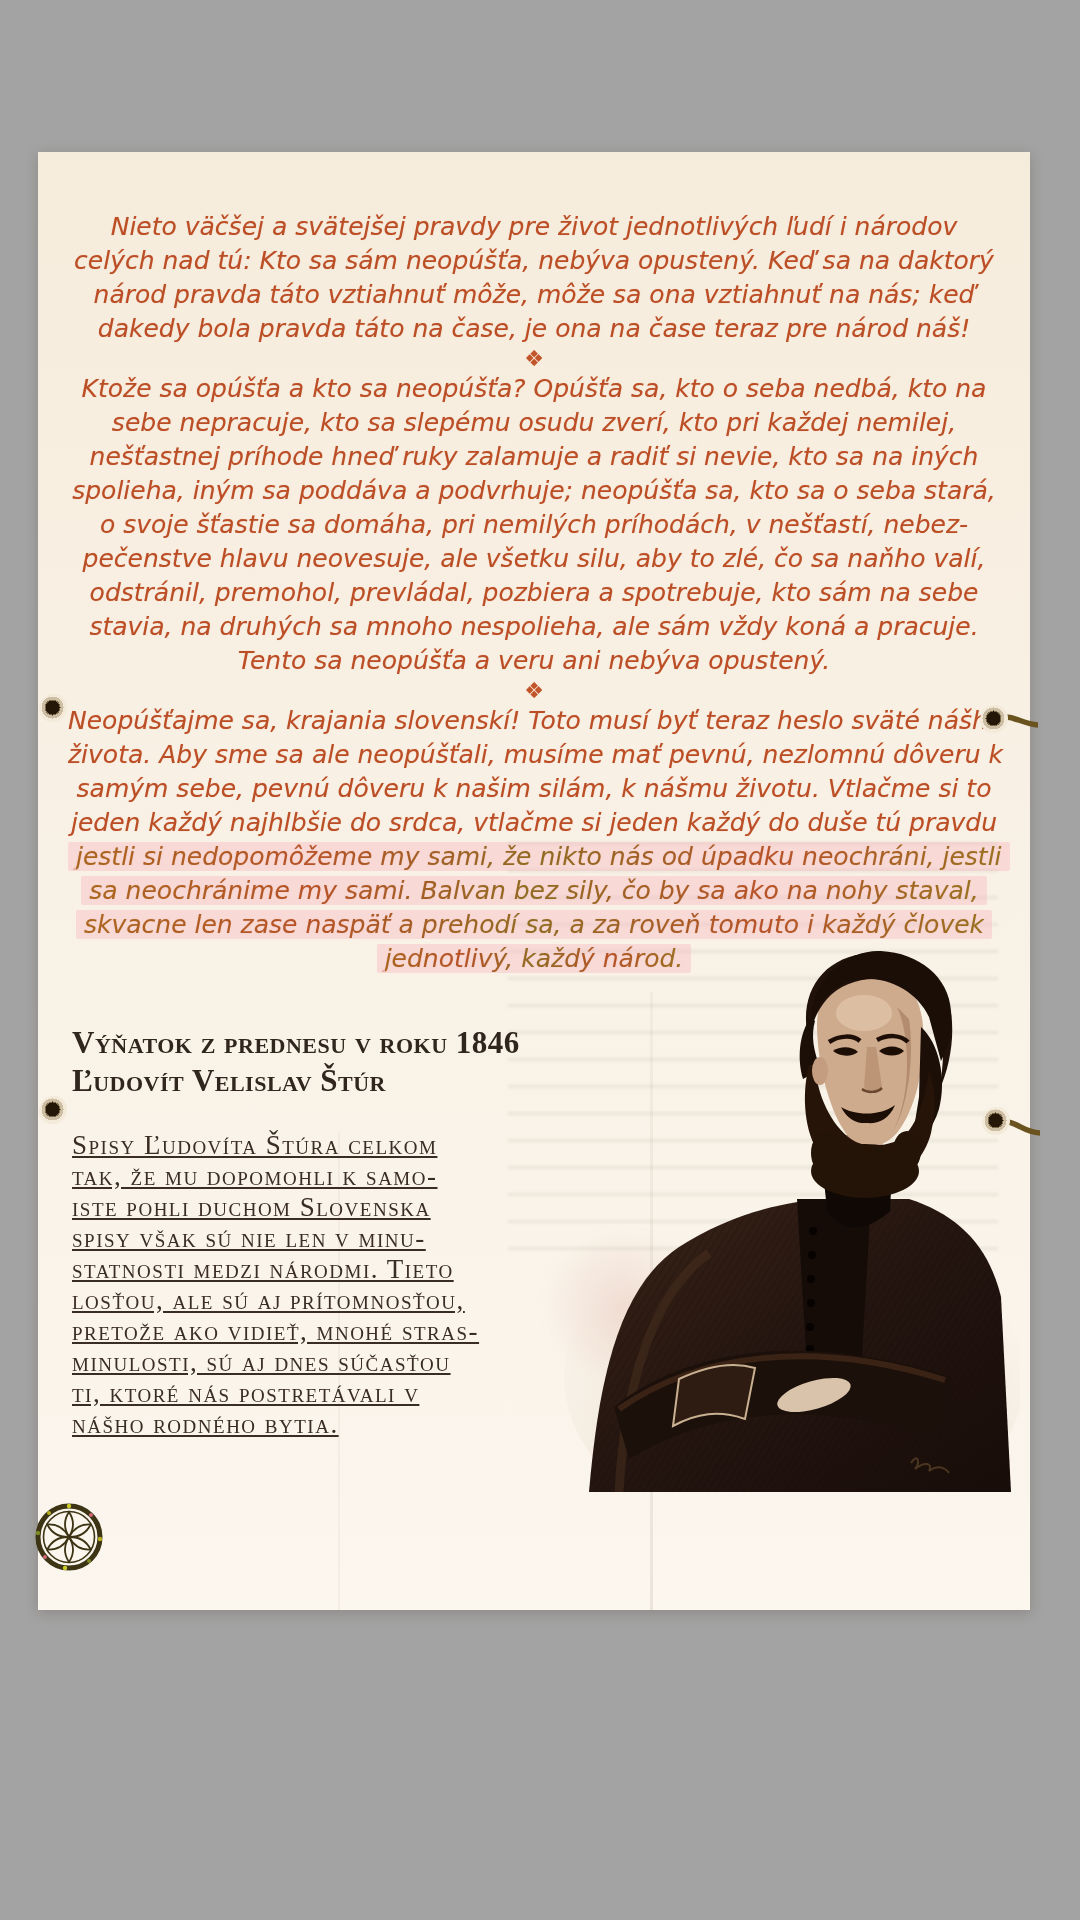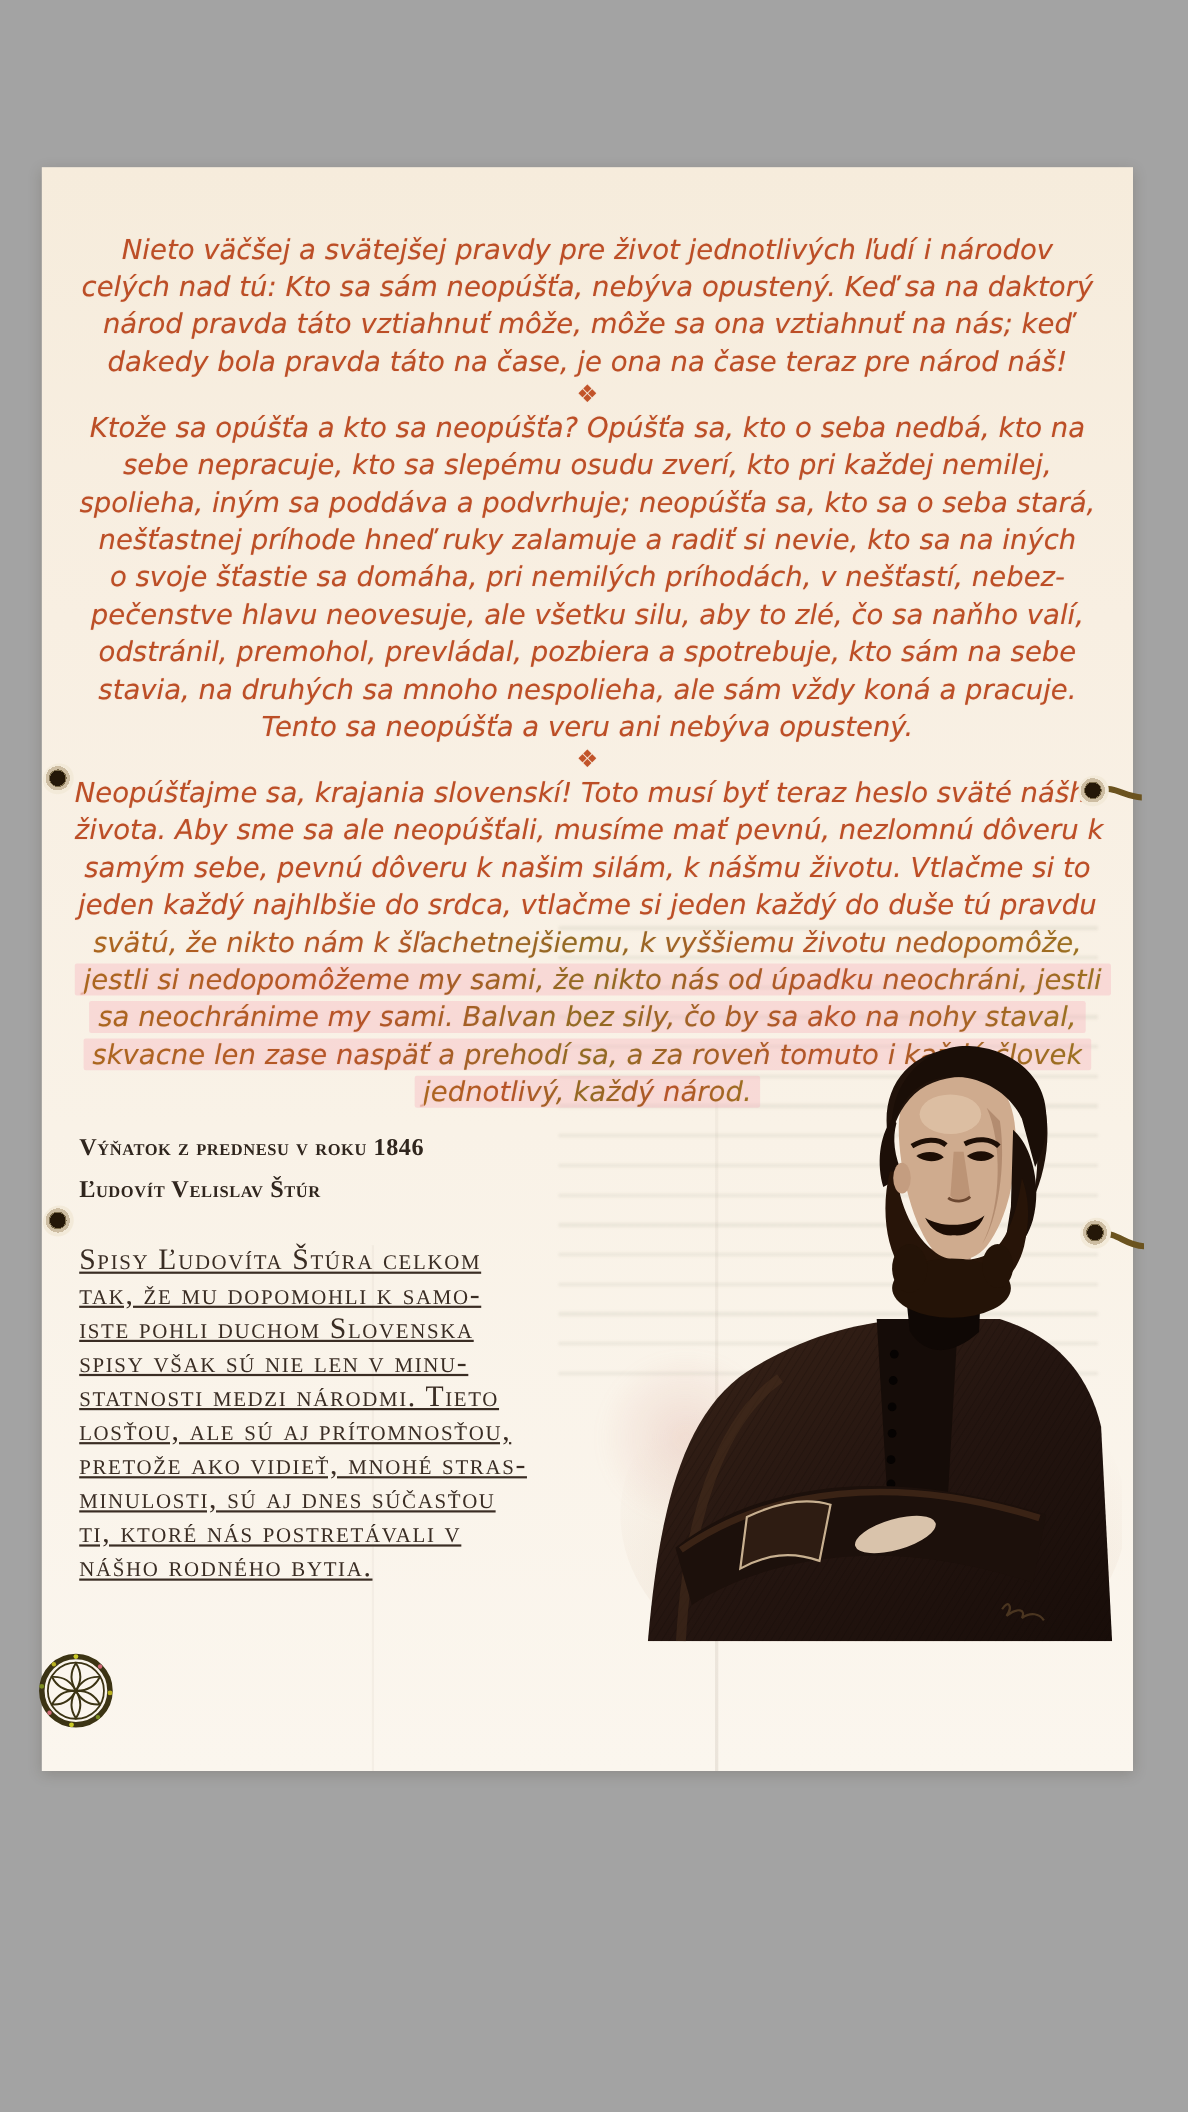--- a/index.html
+++ b/index.html
@@ -41,21 +41,21 @@
   .mix{color:#9a6a22;
     background-image:linear-gradient(90deg,#a2721c,#b5562a,#7d7a22,#b5562a,#8a8220);
     -webkit-background-clip:text;background-clip:text;}
   @supports ((-webkit-background-clip: text) or (background-clip: text)){
     .mix{color:transparent;}
   }
   
   .heading{
     position:absolute;left:34px;top:872px;width:520px;
     font-family:"Liberation Serif",serif;font-weight:bold;
-    font-variant:small-caps;font-size:22px;line-height:38px;
+    font-variant:small-caps;font-size:31px;line-height:38px;
     letter-spacing:.5px;color:#30261e;white-space:nowrap;
   }
   .capsbody{
     position:absolute;left:34px;top:978px;width:490px;
     font-family:"Liberation Serif",serif;font-variant:small-caps;
     font-size:27px;line-height:31px;letter-spacing:1.5px;color:#3a2d24;
     white-space:nowrap;
     text-decoration:underline;
   }
   
@@ -90,35 +90,34 @@
       <div>
         <div class="qline">Nieto väčšej a svätejšej pravdy pre život jednotlivých ľudí i národov</div>
         <div class="qline">celých nad tú: Kto sa sám neopúšťa, nebýva opustený. Keď sa na daktorý</div>
         <div class="qline">národ pravda táto vztiahnuť môže, môže sa ona vztiahnuť na nás; keď</div>
         <div class="qline">dakedy bola pravda táto na čase, je ona na čase teraz pre národ náš!</div>
       </div>
       <div class="sep">❖</div>
       <div>
         <div class="qline">Ktože sa opúšťa a kto sa neopúšťa? Opúšťa sa, kto o seba nedbá, kto na</div>
         <div class="qline">sebe nepracuje, kto sa slepému osudu zverí, kto pri každej nemilej,</div>
+        <div class="qline">nešťastnej príhode hneď ruky zalamuje a radiť si nevie, kto sa na iných</div>
         <div class="qline">spolieha, iným sa poddáva a podvrhuje; neopúšťa sa, kto sa o seba stará,</div>
-        <div class="qline">nešťastnej príhode hneď ruky zalamuje a radiť si nevie, kto sa na iných</div>
         <div class="qline">o svoje šťastie sa domáha, pri nemilých príhodách, v nešťastí, nebez-</div>
         <div class="qline">pečenstve hlavu neovesuje, ale všetku silu, aby to zlé, čo sa naňho valí,</div>
         <div class="qline">odstránil, premohol, prevládal, pozbiera a spotrebuje, kto sám na sebe</div>
         <div class="qline">stavia, na druhých sa mnoho nespolieha, ale sám vždy koná a pracuje.</div>
         <div class="qline">Tento sa neopúšťa a veru ani nebýva opustený.</div>
       </div>
       <div class="sep">❖</div>
       <div>
         <div class="qline">Neopúšťajme sa, krajania slovenskí! Toto musí byť teraz heslo sväté nášho</div>
         <div class="qline">života. Aby sme sa ale neopúšťali, musíme mať pevnú, nezlomnú dôveru k</div>
         <div class="qline">samým sebe, pevnú dôveru k našim silám, k nášmu životu. Vtlačme si to</div>
         <div class="qline">jeden každý najhlbšie do srdca, vtlačme si jeden každý do duše tú pravdu</div>
-        <div class="qline"><span class="mix">svätú, že nikto nám k šľachetnejšiemu, k vyššiemu životu nedopomôže,</span></div>
         <div class="qline"><span class="hl-bg"><span class="mix">jestli si nedopomôžeme my sami, že nikto nás od úpadku neochráni, jestli</span></span></div>
         <div class="qline"><span class="hl-bg"><span class="mix">sa neochránime my sami. Balvan bez sily, čo by sa ako na nohy staval,</span></span></div>
         <div class="qline"><span class="hl-bg"><span class="mix">skvacne len zase naspäť a prehodí sa, a za roveň tomuto i každý človek</span></span></div>
         <div class="qline"><span class="hl-bg"><span class="mix">jednotlivý, každý národ.</span></span></div>
       </div>
     </section>
 
     <div class="heading">
       <div>Výňatok z prednesu v roku 1846</div>
       <div>Ľudovít Velislav Štúr</div>

